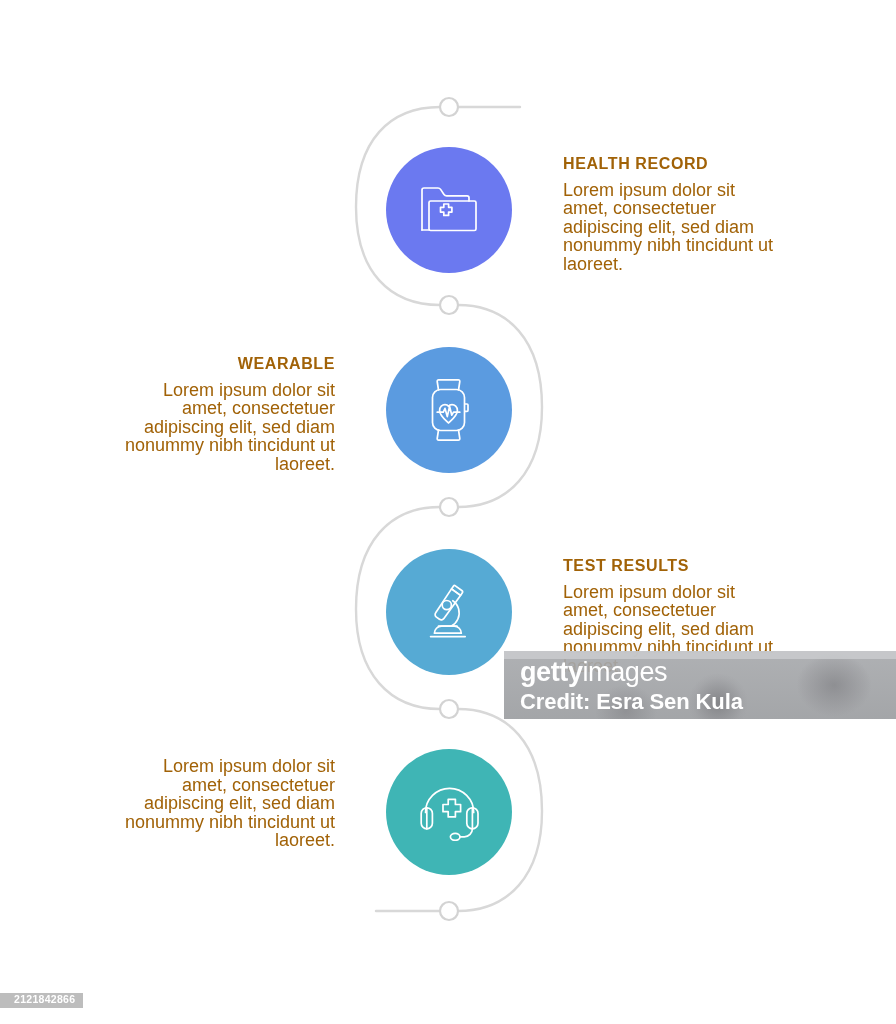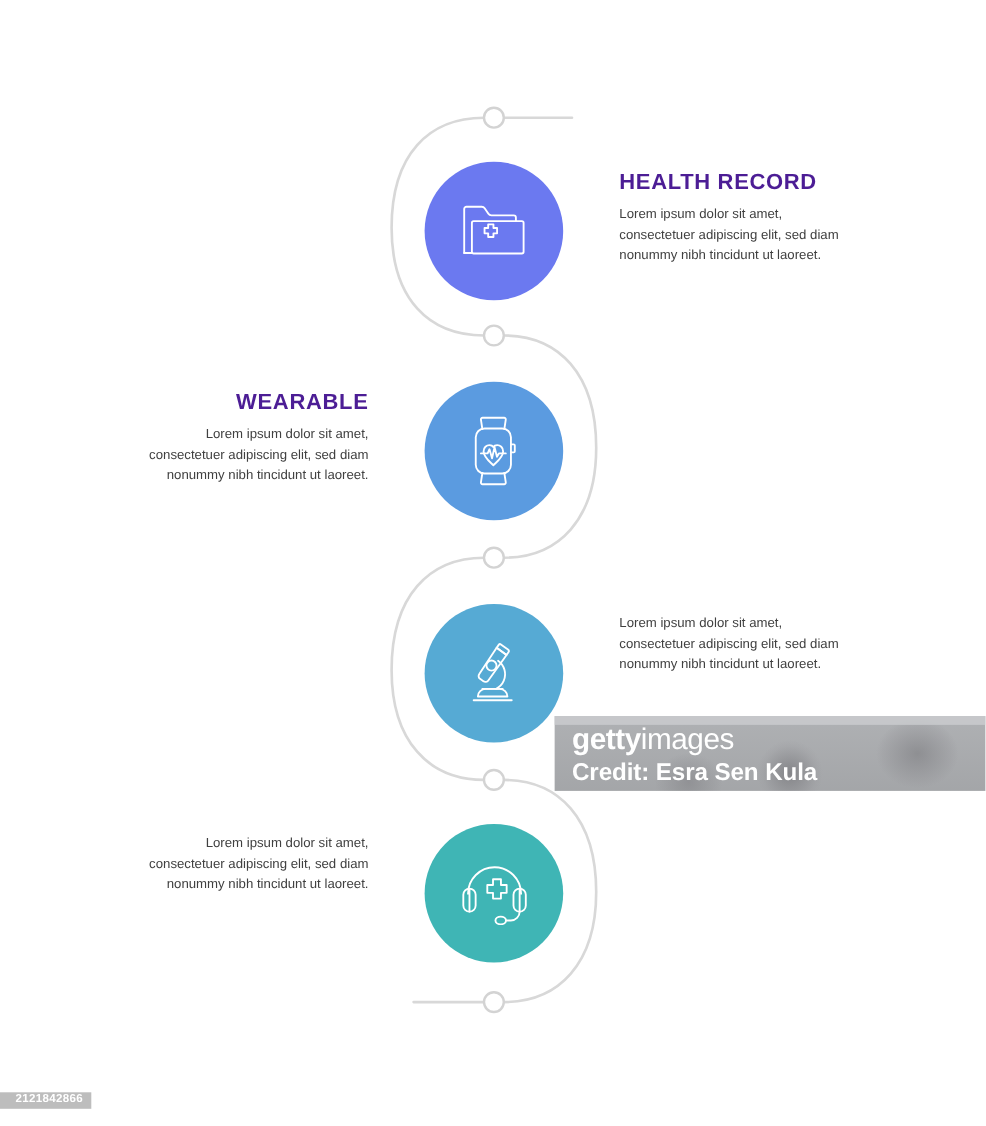--- a/index.html
+++ b/index.html
@@ -58,35 +58,35 @@
   .text-block {
     position: absolute;
     width: 215px;
     top: 8px;
   }
   .text-right-side { left: 563px; text-align: left; }
   .text-left-side  { left: 120px; width: 215px; text-align: right; }
 
   .step-title {
     font-family: "Liberation Sans", sans-serif;
-    font-size: 20px;
+    font-size: 16px;
     font-weight: bold;
     letter-spacing: 0.6px;
-    color: #4c1d95;
+    color: #a16207;
     margin: 0 0 8px 0;
     line-height: 1.1;
     white-space: nowrap;
   }
   .text-left-side .step-title { text-align: right; }
 
   .step-desc {
     font-family: "Liberation Sans", sans-serif;
-    font-size: 12px;
+    font-size: 18px;
     line-height: 18.6px;
-    color: #404040;
+    color: #a16207;
     margin: 0;
   }
 
   
   #watermark {
     position: absolute;
     left: 504px;
     top: 651px;
     width: 472px;
     height: 68px;
@@ -218,20 +218,21 @@
           <path d="M42.5 13.4 L25.9 36.6 C24.9 38 22.9 38.3 21.5 37.3 L18.4 35.1 C17 34.1 16.7 32.1 17.7 30.7 L33.5 6.9 Z"></path>
           <circle cx="28.8" cy="23.1" r="4.6"></circle>
           <path d="M34.8 18.7 C40.6 22.7 42.8 30.4 39.9 37 C38.5 40.2 36 42.7 33 44.2"></path>
           <path d="M20.5 44.2 L39 44.2"></path>
           <path d="M16.4 51.2 C16.4 47.3 19.6 44.2 23.5 44.2 L36.2 44.2 C40.1 44.2 43.3 47.3 43.3 51.2 Z"></path>
           <path d="M12.6 54.6 L47.2 54.6"></path>
         </svg>
       </span>
     </div>
     <div class="text-block text-right-side">
+      <p class="step-title">TEST RESULTS</p>
       <p class="step-desc">Lorem ipsum dolor sit amet, consectetuer adipiscing elit, sed diam nonummy nibh tincidunt ut laoreet.</p>
     </div>
   </div>
 
   <div class="step" style="top:749px;">
     <div class="icon-circle" style="background:#3fb5b5;">
       <span>
         <svg width="66" height="58" viewBox="0 0 66 58" xmlns="http://www.w3.org/2000/svg" fill="none" stroke="#ffffff" stroke-width="1.7" stroke-linejoin="round" stroke-linecap="round">
           <path d="M9.5 29.5 C9.5 16.2 20.3 5.4 33.6 5.4 C46.9 5.4 57.7 16.2 57.7 29.5"></path>
           <rect x="5.2" y="24.8" width="11.2" height="21" rx="5.6"></rect>

